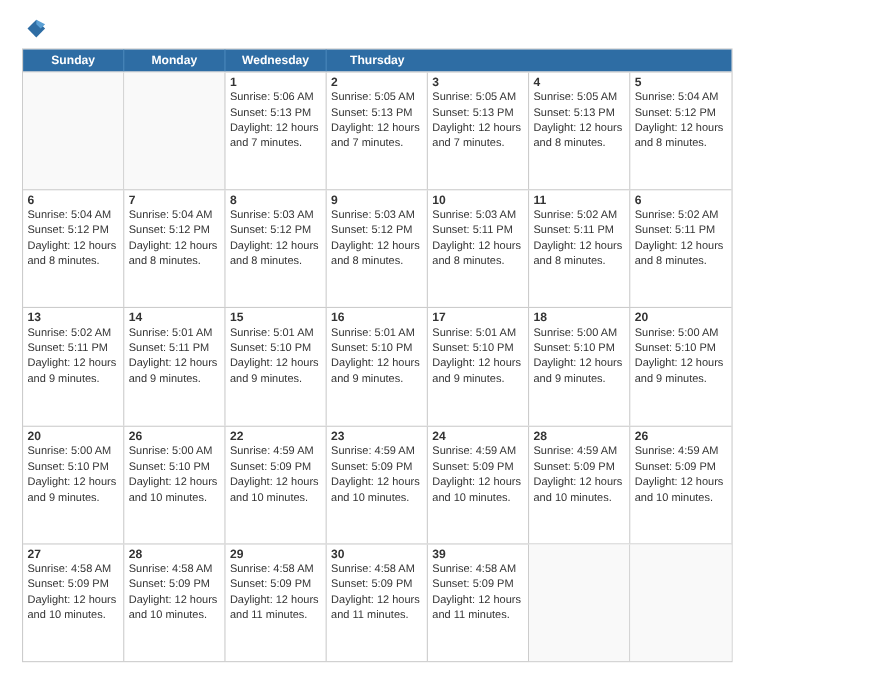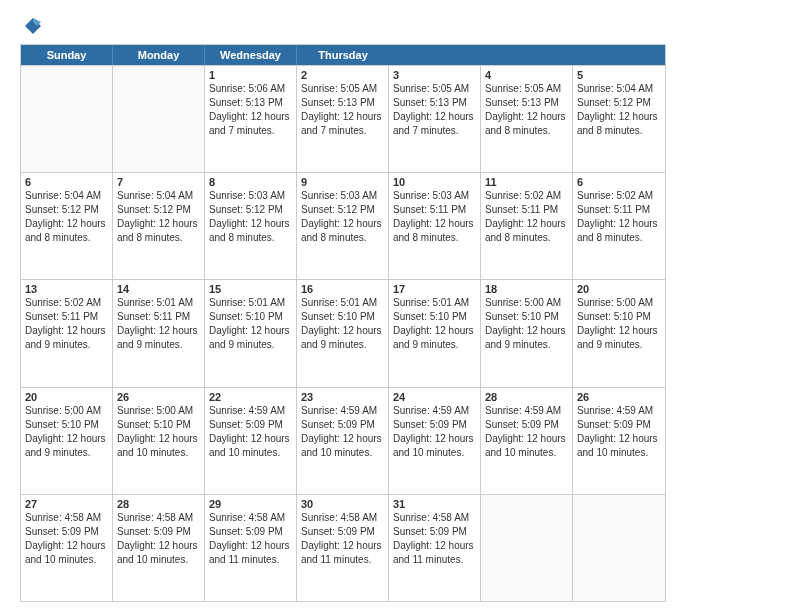--- a/index.html
+++ b/index.html
@@ -255,21 +255,21 @@
           </div>
           <div class="cal-cell">
             <span class="day-number">29</span>
             <div class="cell-text">Sunrise: 4:58 AM<br>Sunset: 5:09 PM<br>Daylight: 12 hours and 11 minutes.</div>
           </div>
           <div class="cal-cell">
             <span class="day-number">30</span>
             <div class="cell-text">Sunrise: 4:58 AM<br>Sunset: 5:09 PM<br>Daylight: 12 hours and 11 minutes.</div>
           </div>
           <div class="cal-cell">
-            <span class="day-number">31</span>
+            <span class="day-number">39</span>
             <div class="cell-text">Sunrise: 4:58 AM<br>Sunset: 5:09 PM<br>Daylight: 12 hours and 11 minutes.</div>
           </div>
           <div class="cal-cell empty"></div>
           <div class="cal-cell empty"></div>
         </div>
       </div>
   </div>
 </div>
 
 </body></html>

